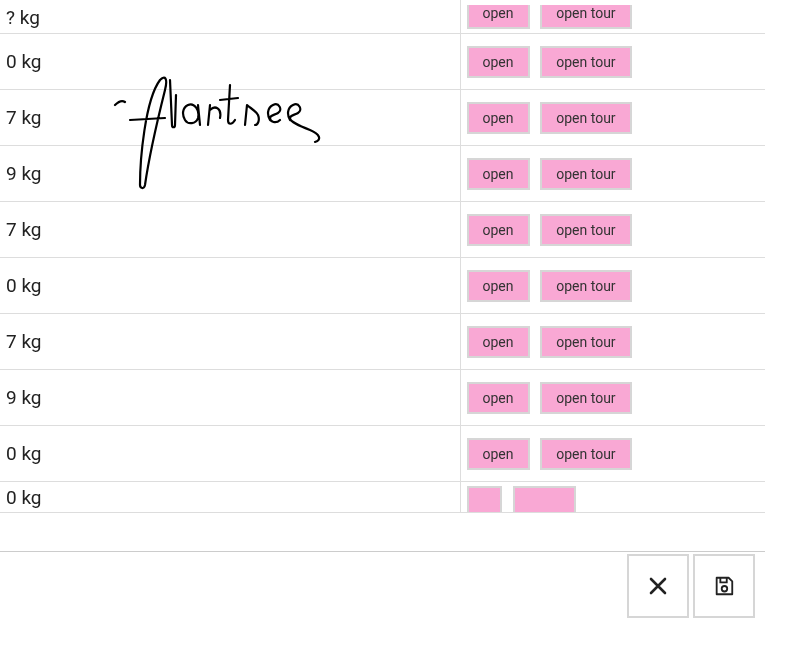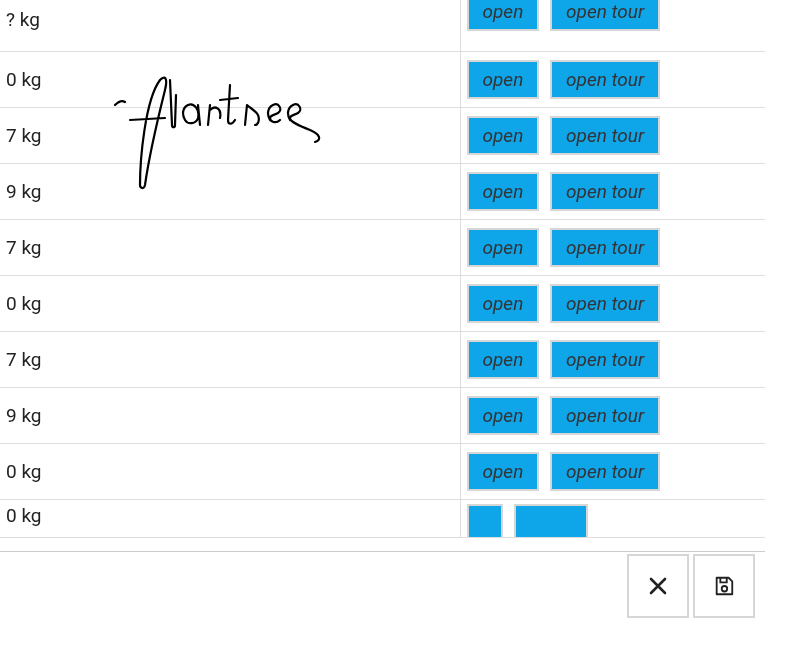--- a/index.html
+++ b/index.html
@@ -41,28 +41,27 @@
     }
     .actions-cell {
       width: 305px;
       text-align: left;
       padding-left: 26px;
       white-space: nowrap;
     }
     .btn {
       display: inline-block;
       padding: 6px 14px;
-      font-size: 19px;
+      font-size: 14px;
       color: #333;
-      background: #0ea5e9;
+      background: #f9a8d4;
       border: 2px solid #d6d6d6;
       cursor: pointer;
       margin-right: 6px;
       font-family: inherit;
-      font-style: italic;
     }
     .btn:last-child {
       margin-right: 4px;
       text-align: center;
     }
     .signature-overlay {
       position: absolute;
       top: 70px;
       left: 110px;
       width: 220px;
@@ -102,21 +101,21 @@
       padding-bottom: 0;
       vertical-align: top;
       overflow: hidden;
     }
     .partial-row .btn {
       padding: 4px 14px;
     }
     .top-partial td {
       height: 20px;
       padding-top: 0;
-      padding-bottom: 20px;
+      padding-bottom: 4px;
       vertical-align: bottom;
       overflow: hidden;
     }
     .top-partial .btn {
       padding: 0 14px 6px 14px;
       border-top: none;
     }
   </style>
 </head>
 <body>

